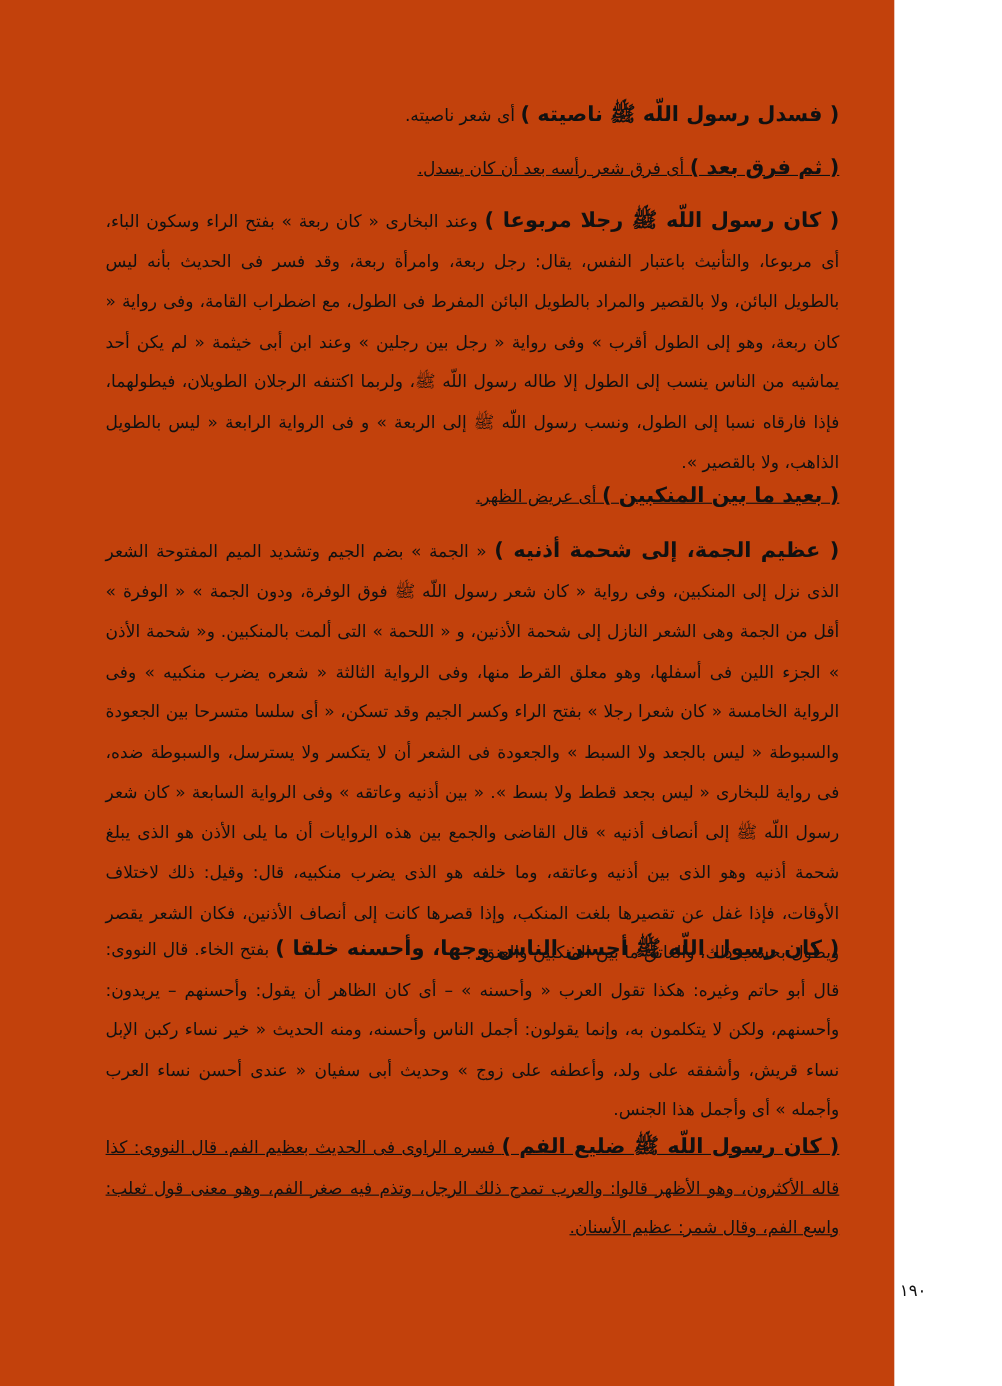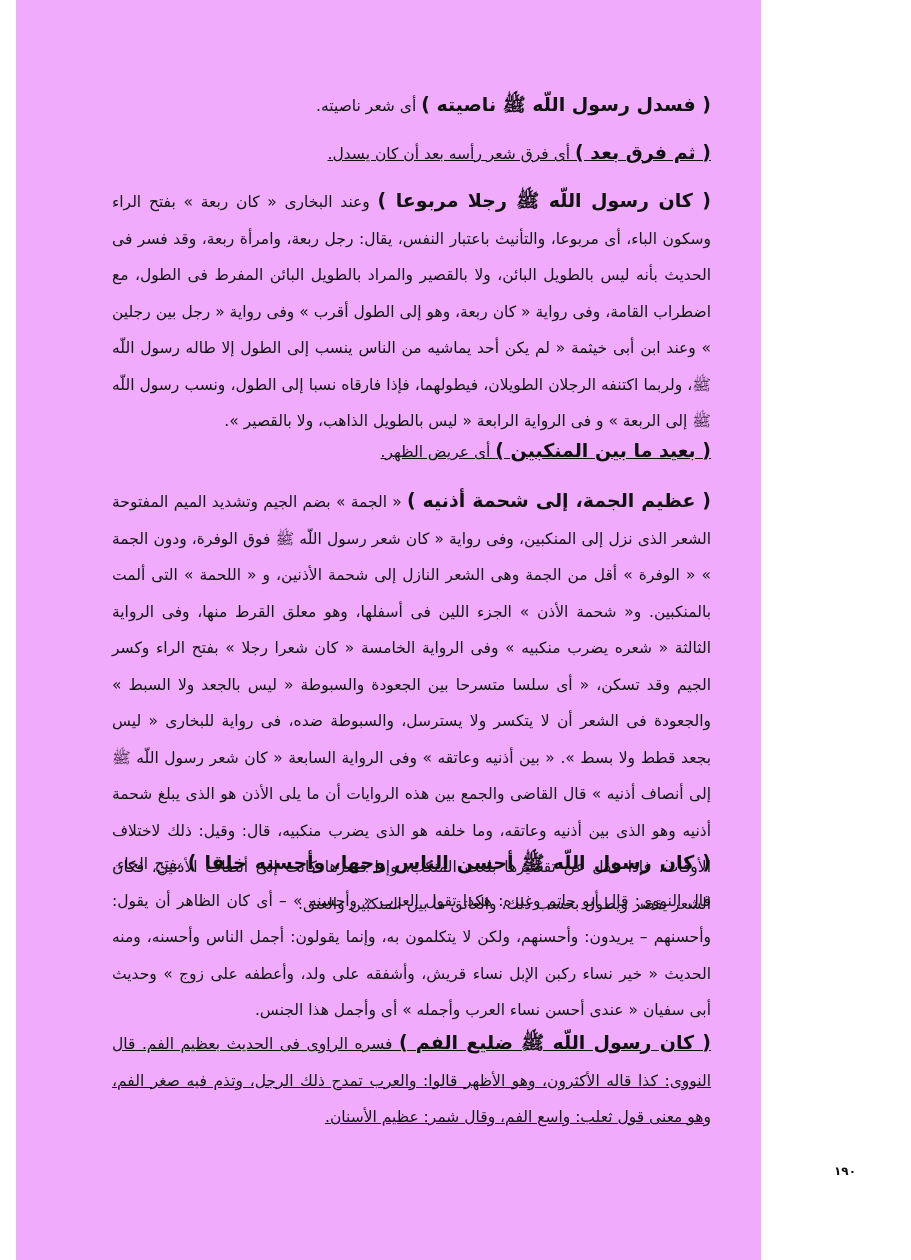--- a/index.html
+++ b/index.html
@@ -1,29 +1,29 @@
 <!DOCTYPE html>
 <html lang="ar" dir="rtl"><head>
   <meta charset="utf-8">
   <style>
     html, body { margin: 0; padding: 0; background: #ffffff; }
     body {
       width: 911px; height: 1260px; position: relative; overflow: hidden;
       font-family: "DejaVu Sans", sans-serif; color: #111;
     }
-    .page { position: absolute; left: 16px; top: 0; width: 745px; height: 1260px; background: #f0abfc; }
+    .page { position: absolute; left: 0; top: 0; width: 813px; height: 1260px; background: #c2410c; }
     .para {
       position: absolute; left: 96px; right: 50px; direction: rtl;
       font-size: 15.5px; line-height: 36.5px; text-align: justify; text-align-last: right;
       margin: 0;
     }
     .head { font-weight: bold; font-size: 19px; }
     .short { text-align-last: right; }
     .pagenum {
-      position: absolute; left: 818px; top: 1164px; font-size: 12px; font-weight: bold; direction: rtl;
+      position: absolute; left: 818px; top: 1164px; font-size: 15px; font-weight: normal; direction: rtl;
     }
   </style>
 </head>
 <body>
 
 <div class="page">
 
   <p class="para short" style="top:86px;"><span class="head">( فسدل رسول اللّه ﷺ ناصيته )</span><span> أى شعر ناصيته.</span></p>
 
   <p class="para short" style="top:134px;text-decoration:underline;"><span class="head">( ثم فرق بعد )</span><span> أى فرق شعر رأسه بعد أن كان يسدل.</span></p>

